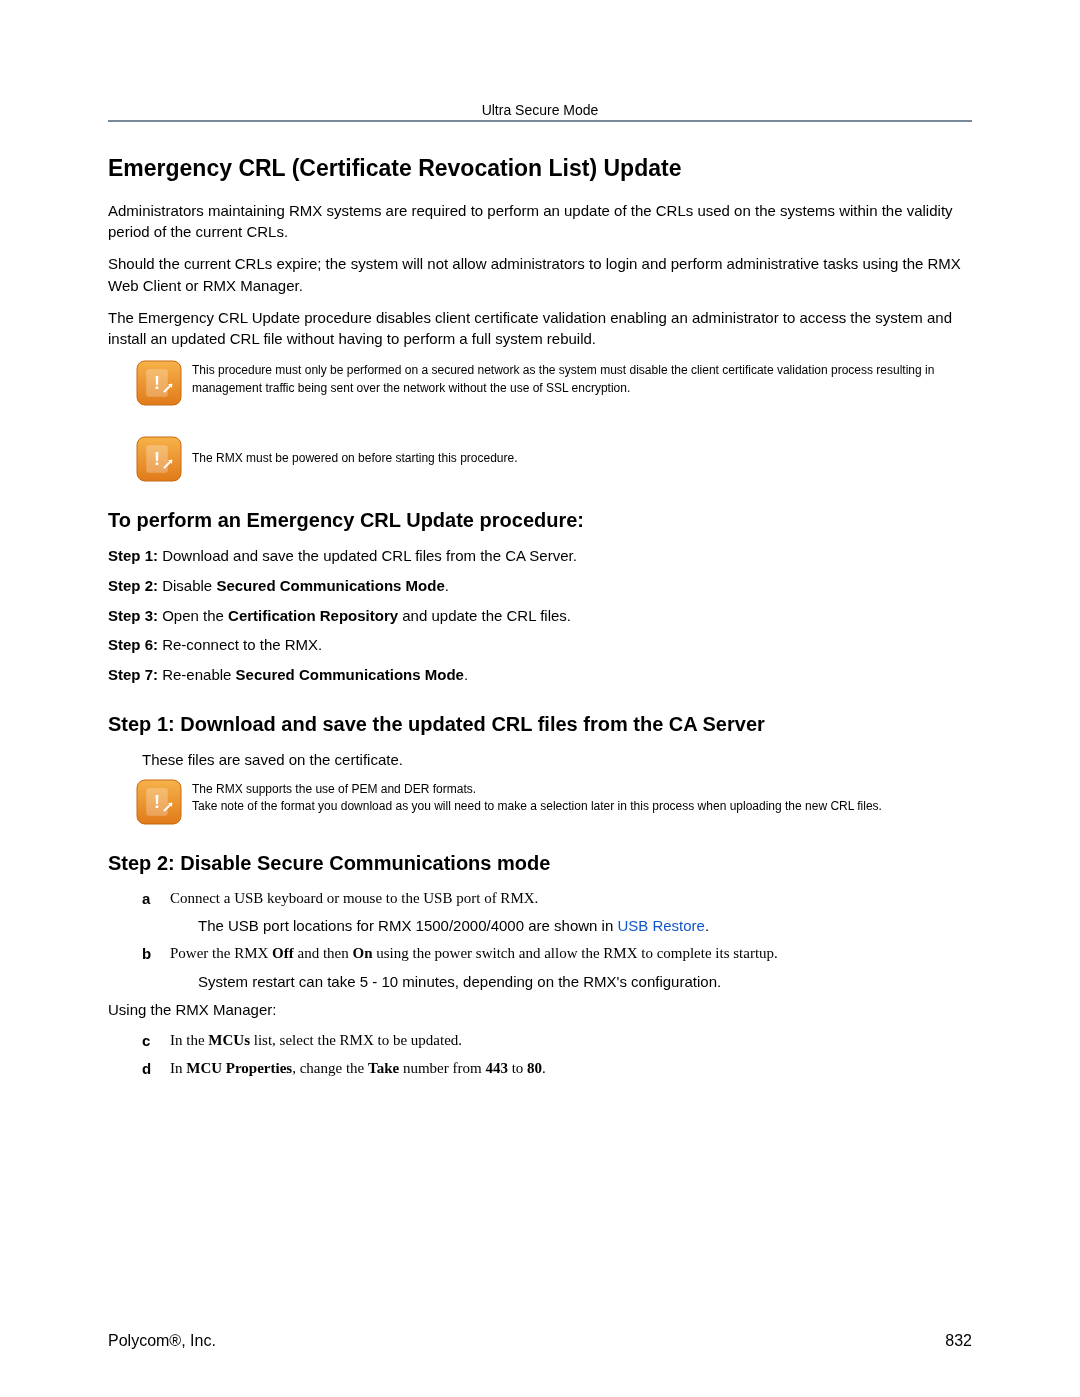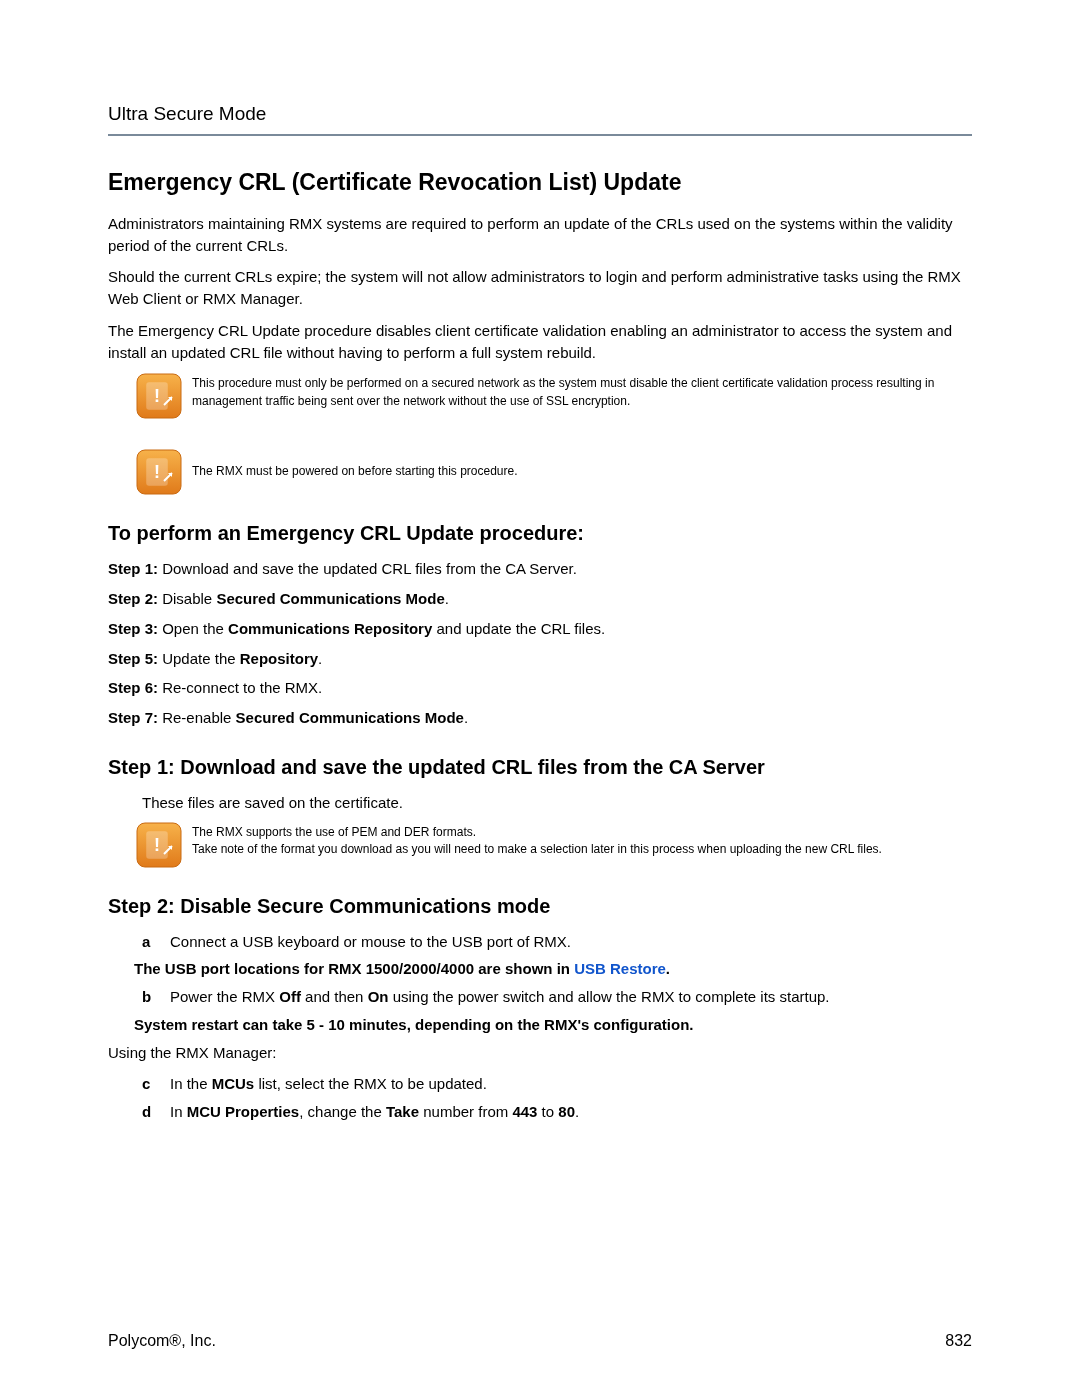--- a/index.html
+++ b/index.html
@@ -12,23 +12,22 @@
     line-height: 1.45;
   }
   .page {
     width: 1080px;
     min-height: 1397px;
     box-sizing: border-box;
     padding: 100px 108px 40px 108px;
     position: relative;
   }
   .header-right {
-    text-align: left;
-    font-size: 19px;
-    margin-bottom: 6px;
+    text-align: center;
+    font-size: 14px;
   }
   .rule {
     border: none;
     border-top: 2px solid #7a8a9a;
     margin: 0 0 30px 0;
   }
   h1.title {
     font-size: 23px;
     font-weight: bold;
     margin: 0 0 14px 0;
@@ -65,22 +64,22 @@
   .step-label { font-weight: bold; }
   .indent-detail { margin-left: 34px; margin-bottom:6px; }
   .sub-item {
     display: flex;
     margin: 0 0 6px 34px;
   }
   .sub-letter {
     flex: 0 0 28px;
     font-weight: bold;
   }
-  .sub-body { flex: 1; }
-  .sub-cont { margin-left: 26px; margin-bottom:6px;font-weight:bold;}
+  .sub-body { flex: 1; font-family: Liberation Serif, serif; }
+  .sub-cont { margin-left: 90px; margin-bottom:6px;}
   a.inline-link { color: #1155cc; text-decoration: none; }
   .footer {
     position: absolute;
     bottom: 45px;
     left: 108px;
     right: 108px;
     display: flex;
     justify-content: space-between;
     font-size: 16px;
   }
@@ -134,24 +133,21 @@
 
   <h2 class="sub">To perform an Emergency CRL Update procedure:</h2>
 
   <p class="step-line">
     <span class="step-label">Step 1:</span><span> Download and save the updated CRL files from the CA Server.</span>
   </p>
   <p class="step-line">
     <span class="step-label">Step 2:</span><span> Disable </span><span class="b">Secured Communications Mode</span><span>.</span>
   </p>
   <p class="step-line">
-    <span class="step-label">Step 3:</span><span> Open the </span><span class="b">Communications Repository</span><span> and update the CRL files.</span>
-  </p>
-  <p class="step-line">
-    <span class="step-label">Step 5:</span><span> Update the </span><span class="b">Repository</span><span>.</span>
+    <span class="step-label">Step 3:</span><span> Open the </span><span class="b">Certification Repository</span><span> and update the CRL files.</span>
   </p>
   <p class="step-line">
     <span class="step-label">Step 6:</span><span> Re-connect to the RMX.</span>
   </p>
   <p class="step-line">
     <span class="step-label">Step 7:</span><span> Re-enable </span><span class="b">Secured Communications Mode</span><span>.</span>
   </p>
 
   <h2 class="sub">Step 1: Download and save the updated CRL files from the CA Server</h2>
   <p class="indent-detail">These files are saved on the certificate.</p>

